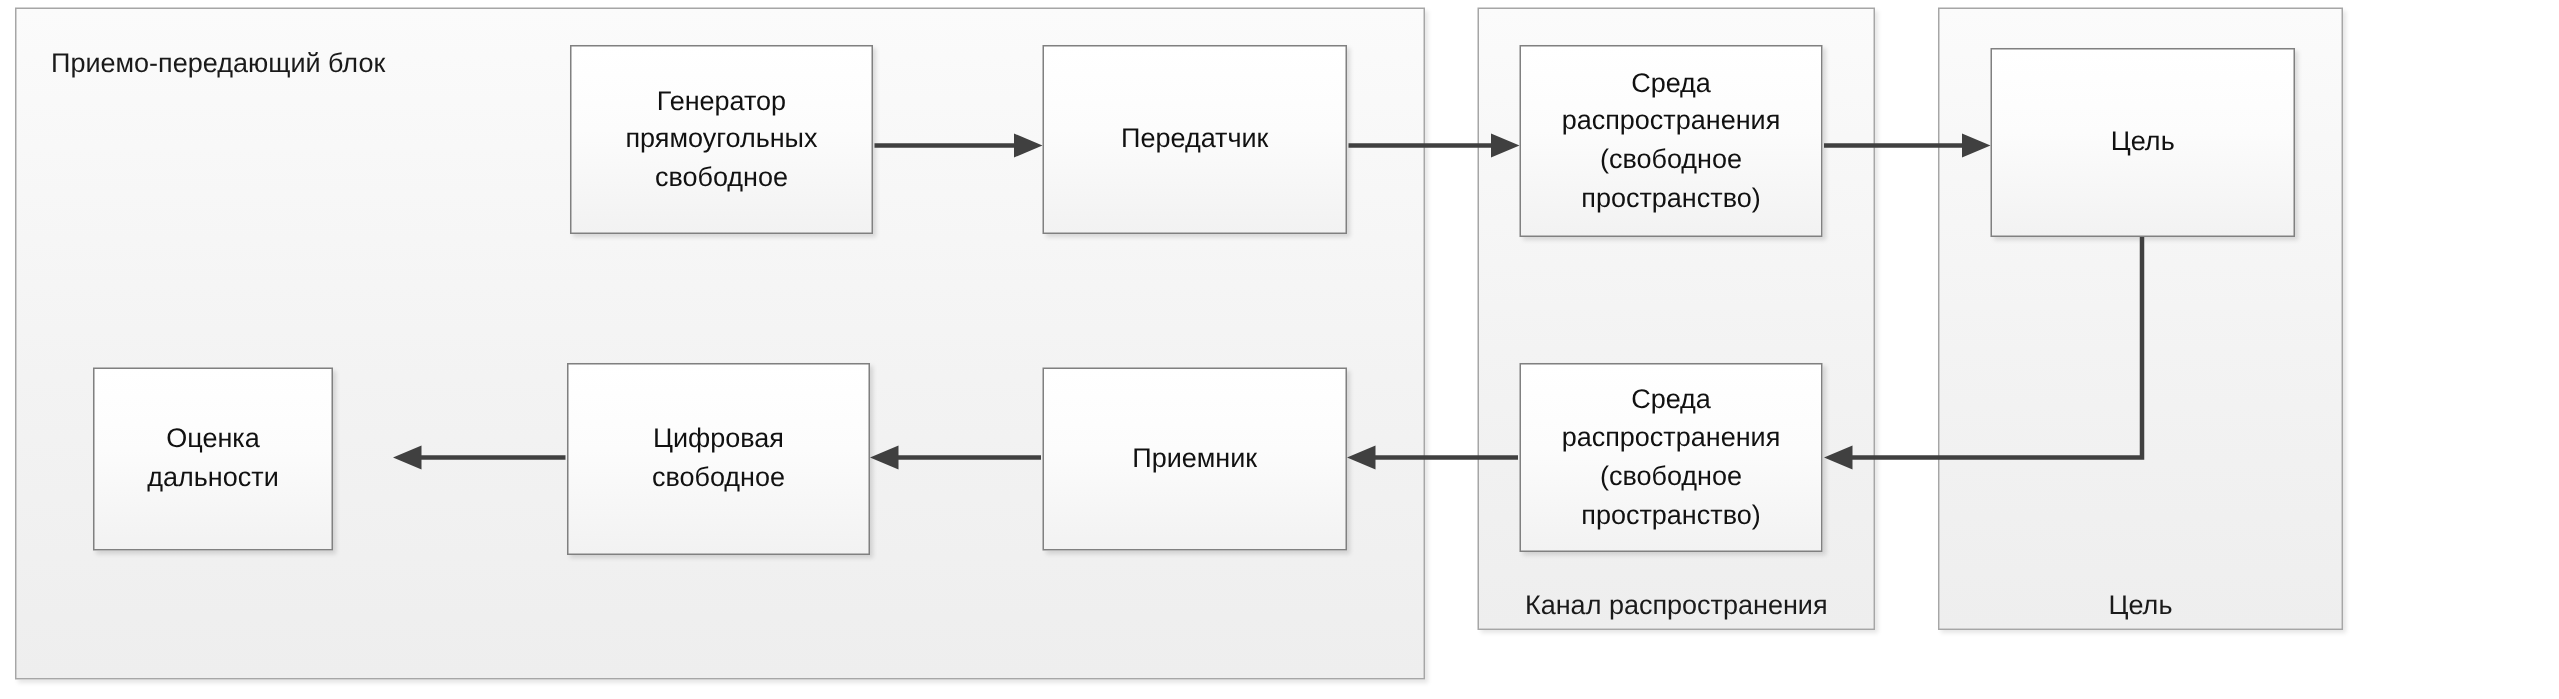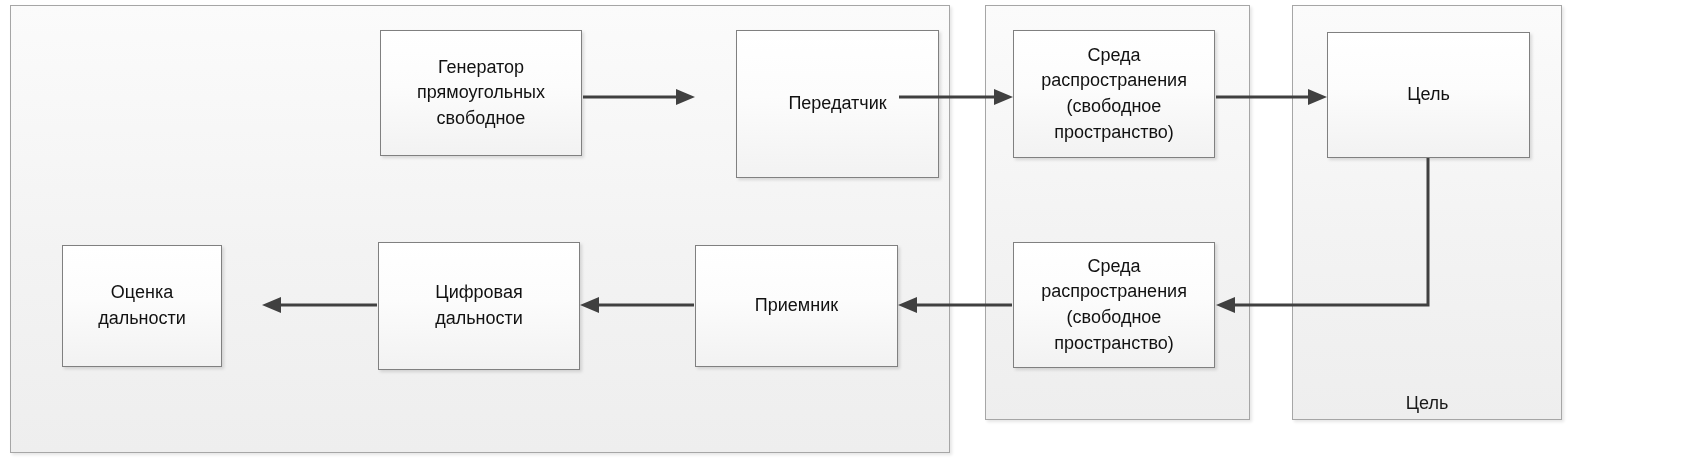--- a/index.html
+++ b/index.html
@@ -70,31 +70,33 @@
 <body>
 
 <div id="canvas">
 
   <div class="group" style="left:10px; top:5px; width:940px; height:448px;"></div>
 
   <div class="group" style="left:985px; top:5px; width:265px; height:415px;"></div>
 
   <div class="group" style="left:1292px; top:5px; width:270px; height:415px;"></div>
 
+  <div class="group-label" style="left:34px; top:32px;">Приемо-передающий блок</div>
 
+  <div class="group-label" style="left:995px; top:393px; width:245px; text-align:center;">Канал распространения</div>
 
   <div class="group-label" style="left:1302px; top:393px; width:250px; text-align:center;">Цель</div>
 
   <div class="box" style="left:380px; top:30px; width:202px; height:126px;">
     <span class="box-label">Генератор
 прямоугольных
 свободное</span>
   </div>
 
-  <div class="box" style="left:736px; top:30px; width:203px; height:148px;">
+  <div class="box" style="left:695px; top:30px; width:203px; height:126px;">
     <span class="box-label">Передатчик</span>
   </div>
 
   <div class="box" style="left:1013px; top:30px; width:202px; height:128px;">
     <span class="box-label">Среда
 распространения
 (свободное
 пространство)</span>
   </div>
 
@@ -102,21 +104,21 @@
     <span class="box-label">Цель</span>
   </div>
 
   <div class="box" style="left:62px; top:245px; width:160px; height:122px;">
     <span class="box-label">Оценка
 дальности</span>
   </div>
 
   <div class="box" style="left:378px; top:242px; width:202px; height:128px;">
     <span class="box-label">Цифровая
-дальности</span>
+свободное</span>
   </div>
 
   <div class="box" style="left:695px; top:245px; width:203px; height:122px;">
     <span class="box-label">Приемник</span>
   </div>
 
   <div class="box" style="left:1013px; top:242px; width:202px; height:126px;">
     <span class="box-label">Среда
 распространения
 (свободное

